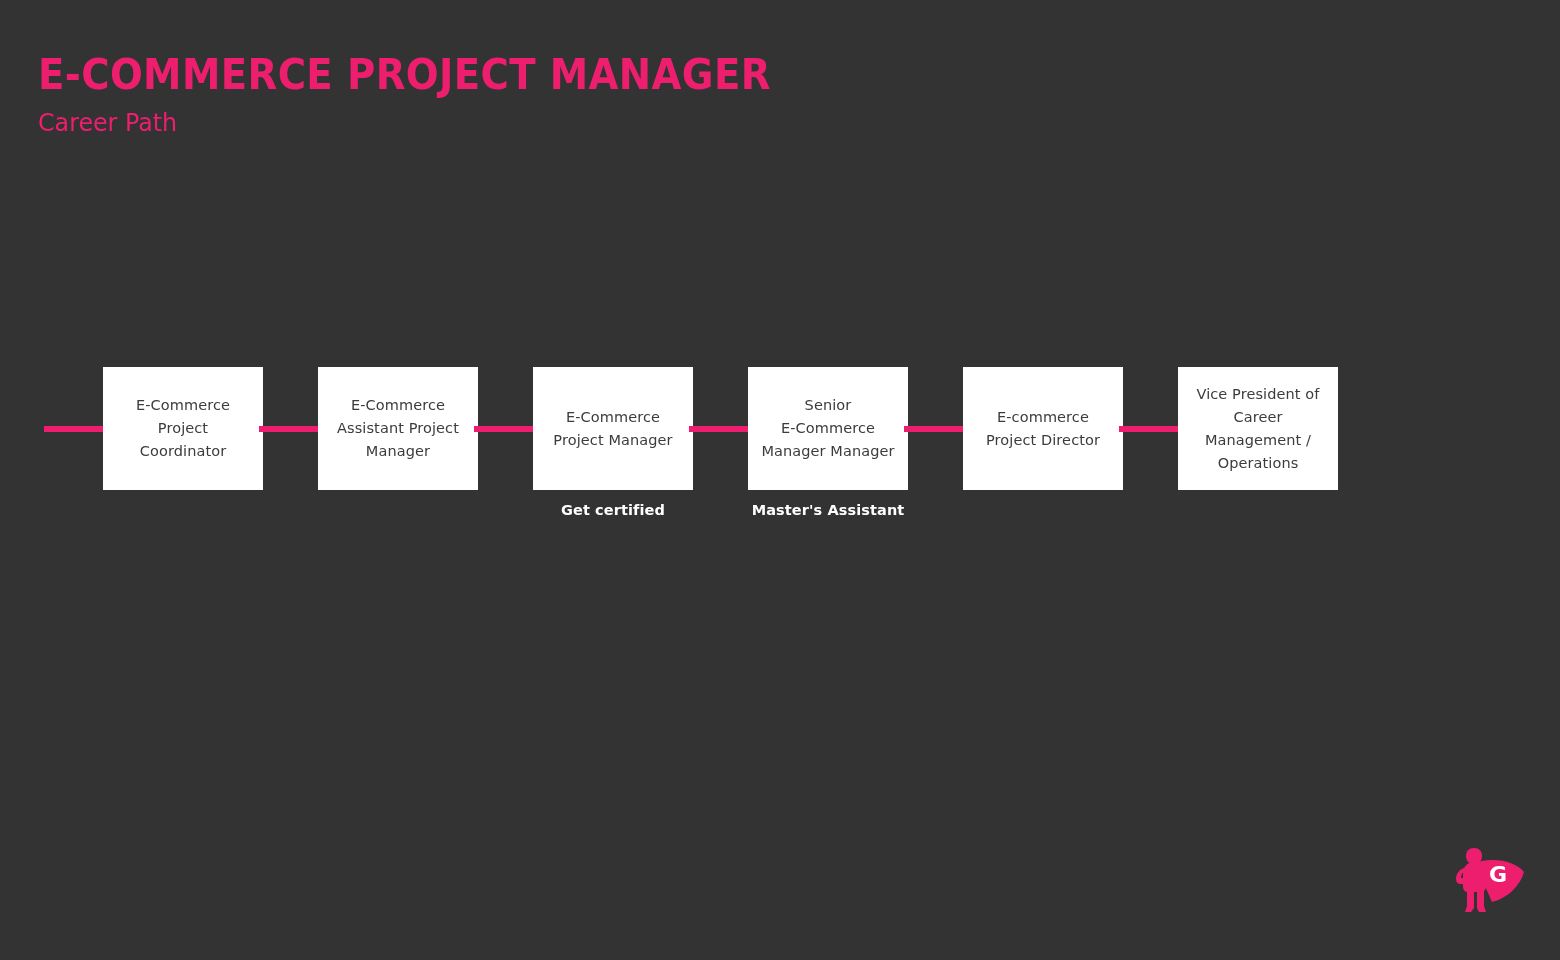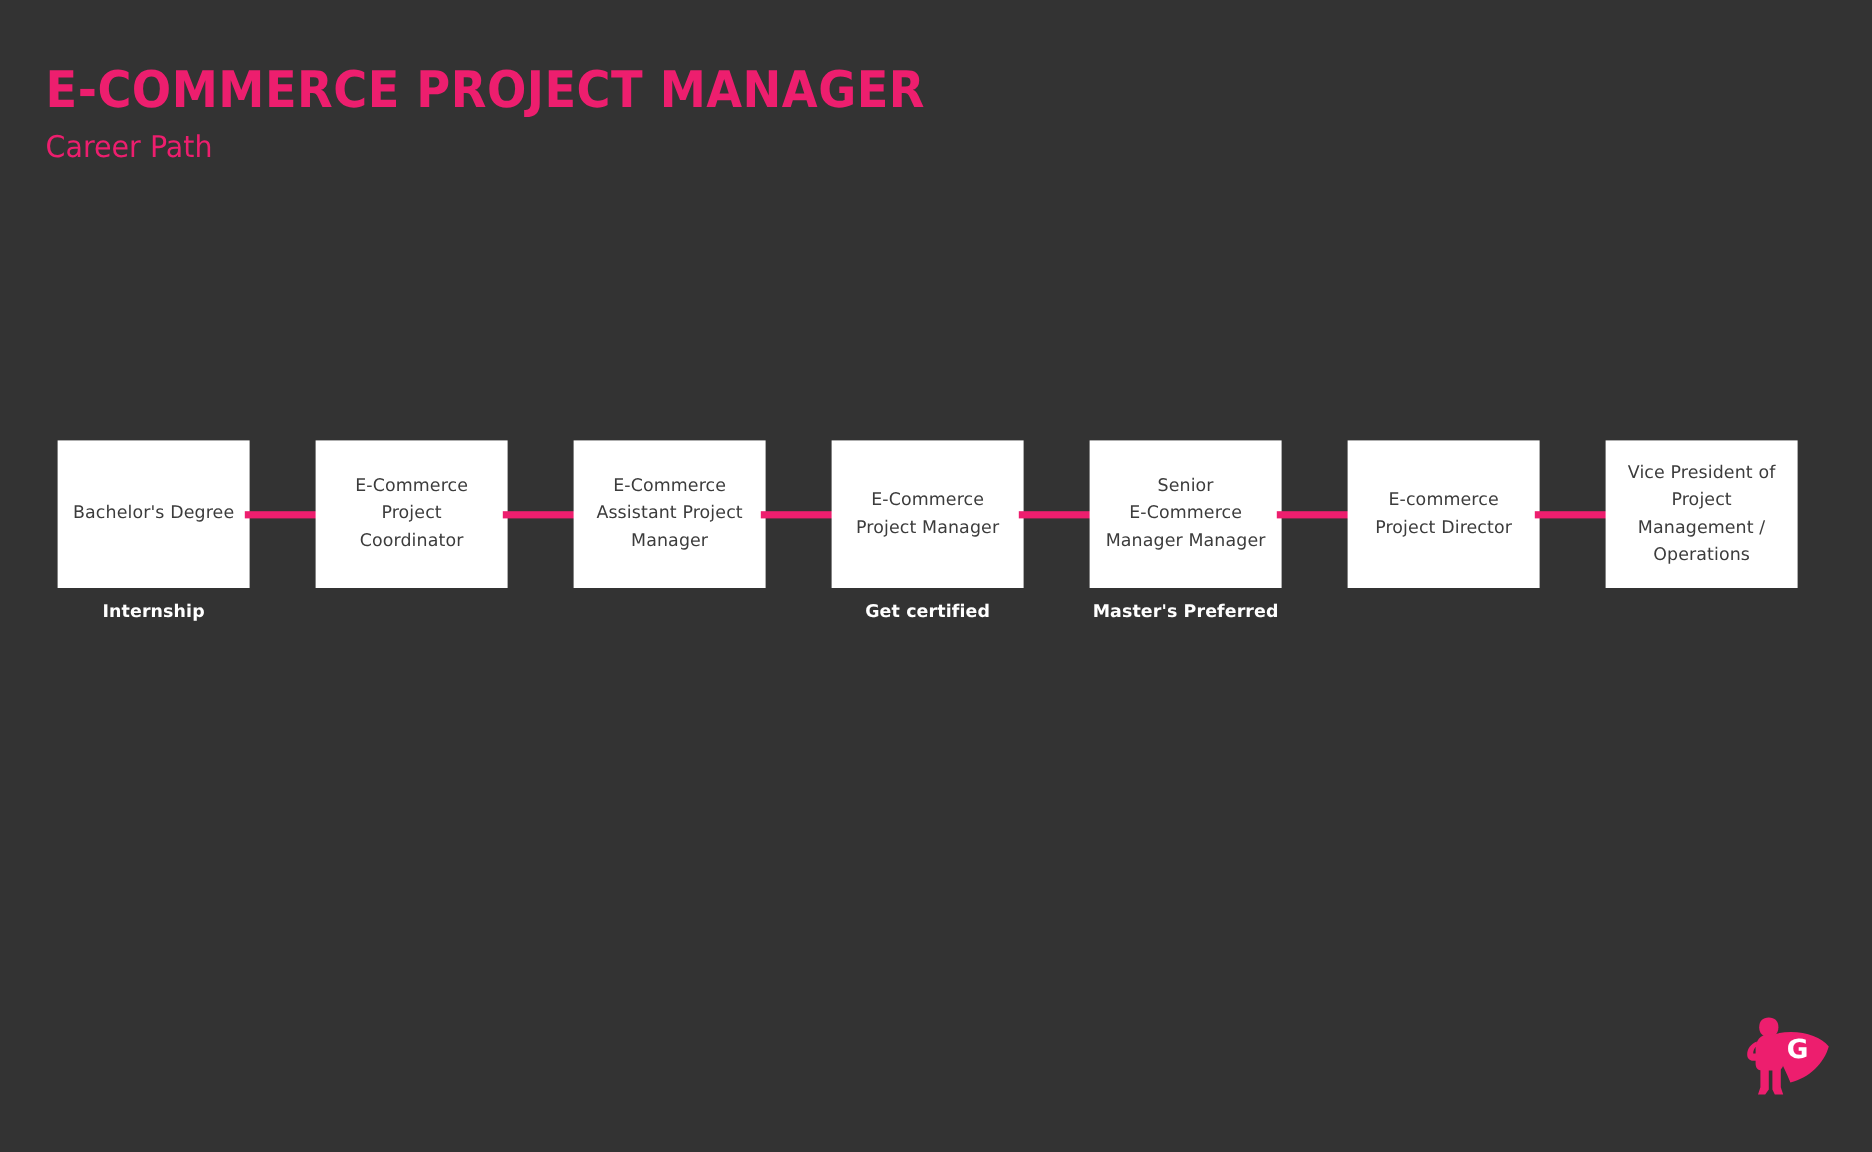--- a/index.html
+++ b/index.html
@@ -119,26 +119,20 @@
 </head>
 <body>
 
 <div id="header">
   <h1 id="page-title">E-COMMERCE PROJECT MANAGER</h1>
   <div id="page-subtitle">Career Path</div>
 </div>
 
 <div id="career-path">
   <div id="track">
-      <div class="step">
-        <div class="step-box">
-          <div class="step-label">Bachelor's Degree</div>
-        </div>
-        <div class="step-caption">Internship</div>
-      </div>
       <div class="connector"></div>
       <div class="step">
         <div class="step-box">
           <div class="step-label">E-Commerce
 Project
 Coordinator</div>
         </div>
       </div>
       <div class="connector"></div>
       <div class="step">
@@ -156,34 +150,34 @@
         </div>
         <div class="step-caption">Get certified</div>
       </div>
       <div class="connector"></div>
       <div class="step">
         <div class="step-box">
           <div class="step-label">Senior
 E-Commerce
 Manager Manager</div>
         </div>
-        <div class="step-caption">Master's Preferred</div>
+        <div class="step-caption">Master's Assistant</div>
       </div>
       <div class="connector"></div>
       <div class="step">
         <div class="step-box">
           <div class="step-label">E-commerce
 Project Director</div>
         </div>
       </div>
       <div class="connector"></div>
       <div class="step">
         <div class="step-box">
           <div class="step-label">Vice President of
-Project
+Career
 Management /
 Operations</div>
         </div>
       </div>
     </div>
 </div>
 
 <div id="logo">
   <svg viewBox="0 0 80 80" width="80" height="80" aria-hidden="true">
     <g fill="#ED1E6E">

